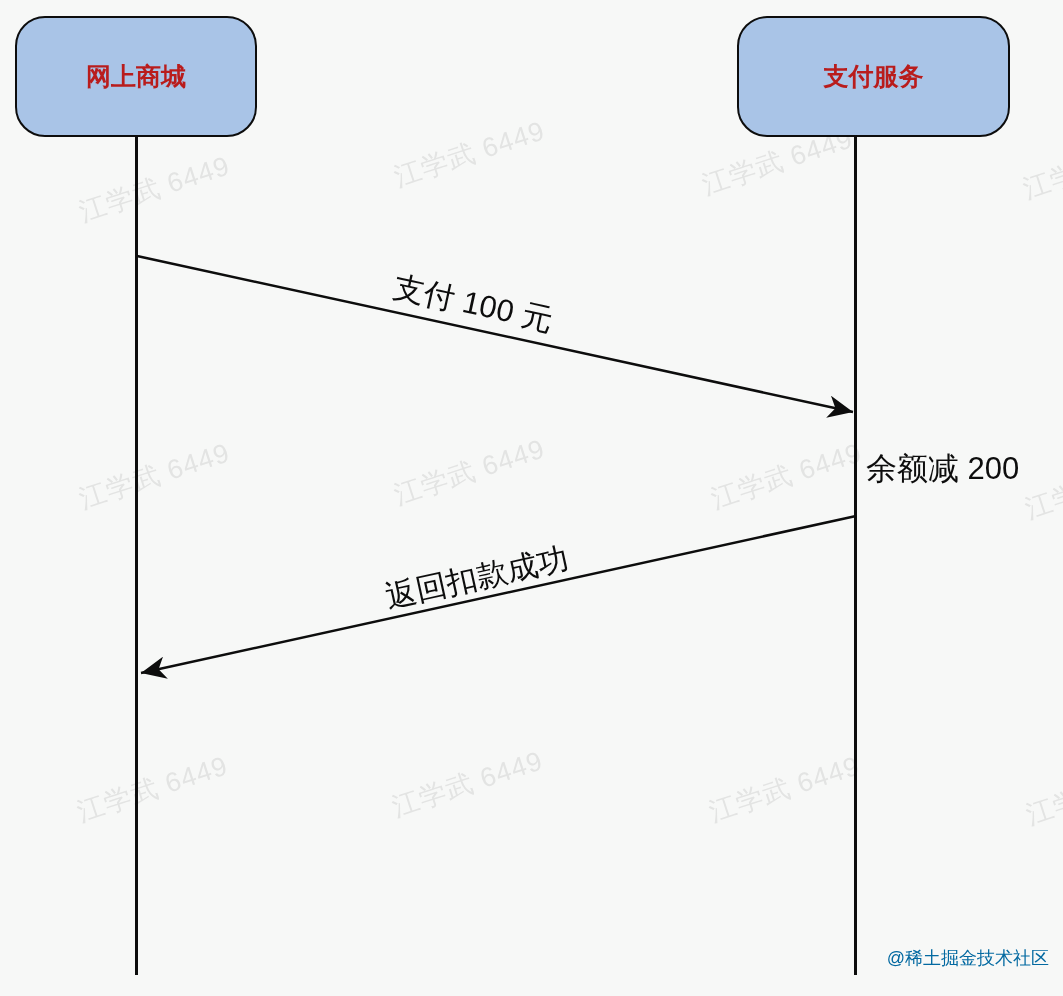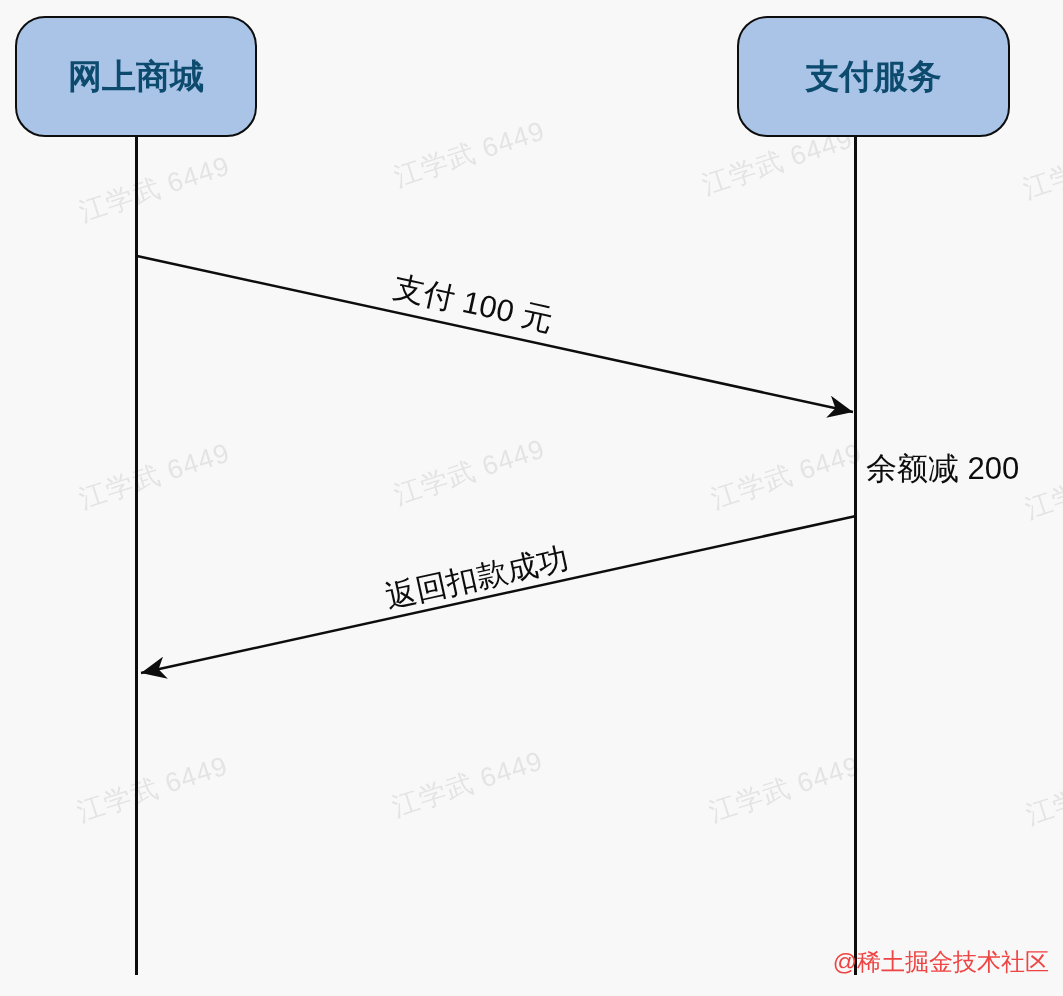--- a/index.html
+++ b/index.html
@@ -33,23 +33,23 @@
     height: 121px;
     background: #a9c4e7;
     border: 2.5px solid #0d0d0d;
     border-radius: 30px;
     display: flex;
     align-items: center;
     justify-content: center;
     box-sizing: border-box;
   }
   .actor .actor-label {
-    font-size: 34px;
+    font-size: 25px;
     font-weight: 600;
-    color: #0c4a6e;
+    color: #b91c1c;
   }
   #actor-left  { left: 15px;  width: 242px; }
   #actor-right { left: 737px; width: 273px; }
   
   .lifeline {
     position: absolute;
     top: 137px;
     width: 2.5px;
     height: 838px;
     background: #0d0d0d;
@@ -89,22 +89,22 @@
     top: 448px;
     font-size: 31px;
     color: #0d0d0d;
     white-space: nowrap;
   }
   
   #credit {
     position: absolute;
     right: 14px;
     top: 946px;
-    font-size: 24px;
-    color: #ef4444;
+    font-size: 18px;
+    color: #0369a1;
     white-space: nowrap;
     text-align: center;
   }
 </style>
 </head>
 <body>
 
 <div id="canvas">
 
   <span class="wm" style="left:80px;  top:195px;">江学武 6449</span>

